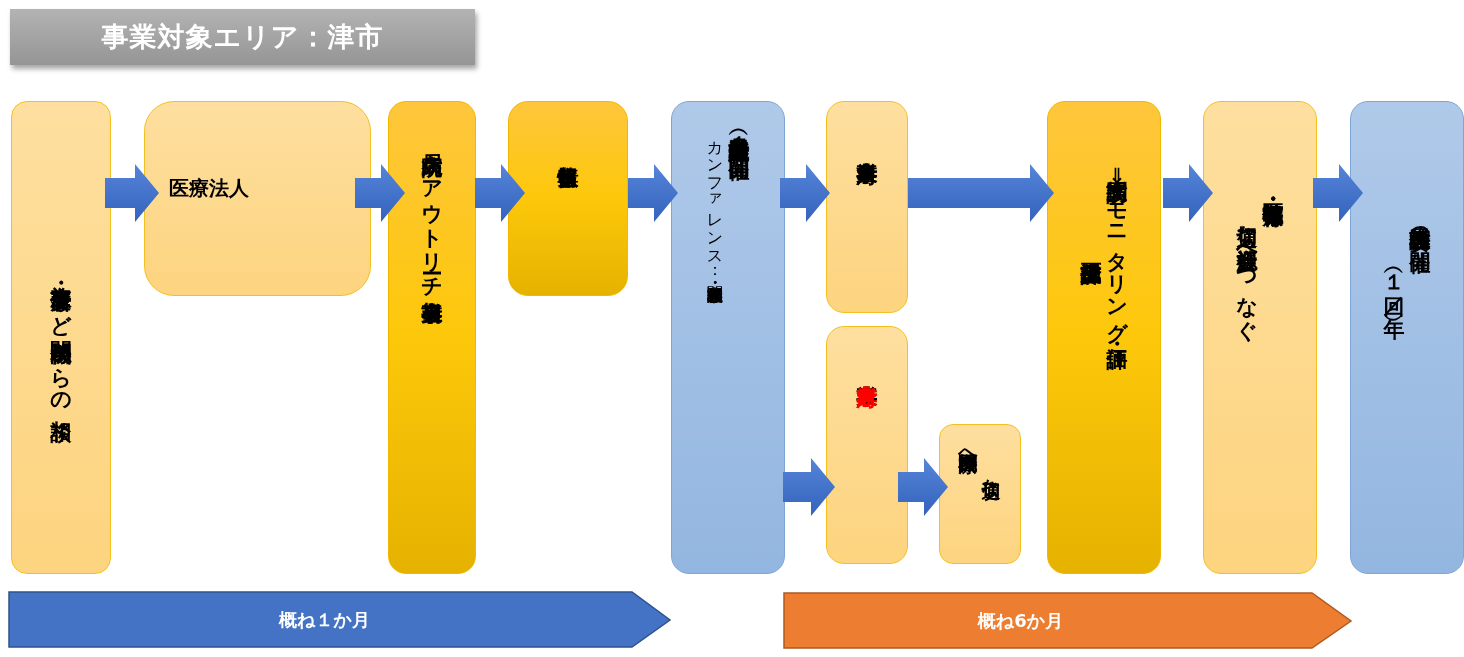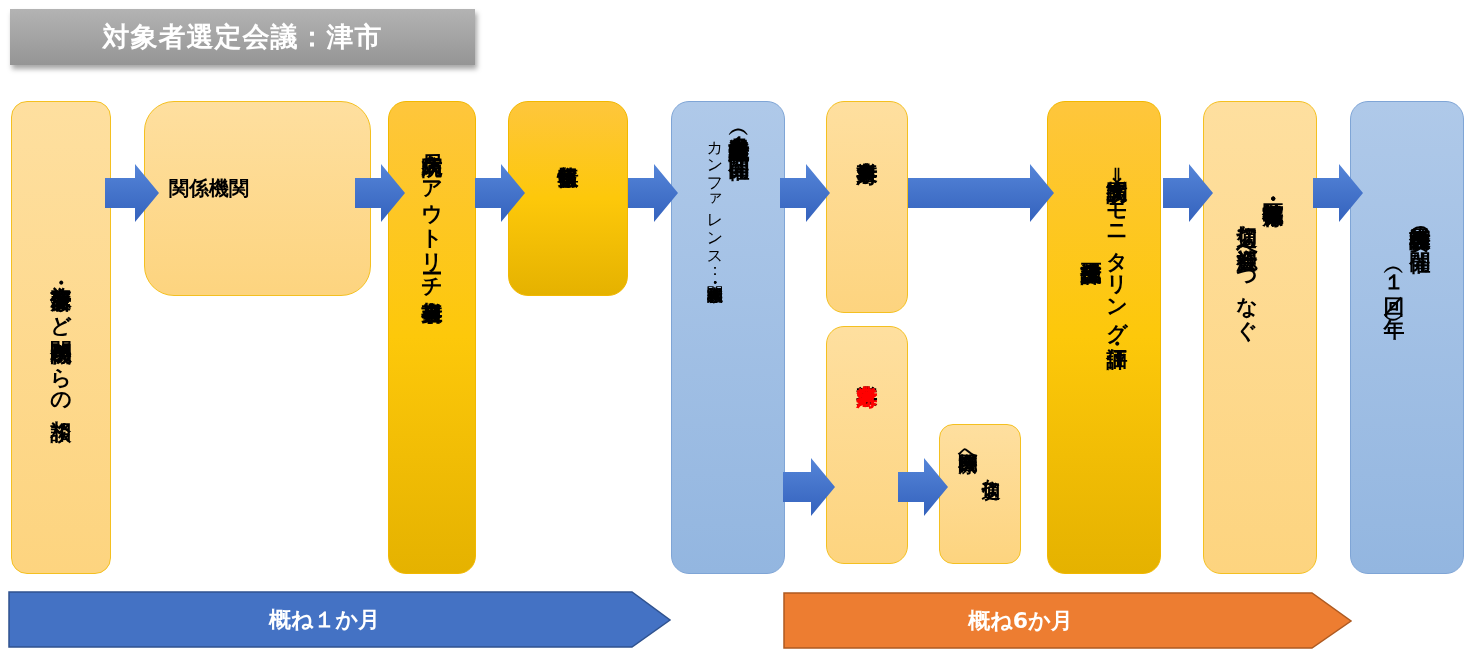--- a/index.html
+++ b/index.html
@@ -15,34 +15,34 @@
   }
   .box { border-radius: 18px; display: flex; align-items: center; justify-content: center; }
   .light { background: linear-gradient(to bottom, #fedf9f, #fdd47f); border: 1.5px solid #f4c020; }
   .gold  { background: linear-gradient(to bottom, #fec63c, #fdc80a 50%, #e5b200); border: 1.5px solid #f2b800; }
   .blue  { background: linear-gradient(to bottom, #afc9e9, #93b6e0); border: 1.5px solid #7fa5d6; }
   .vt { writing-mode: vertical-rl; text-orientation: upright; font-weight: bold; color: #000; }
   .vt-row { display: flex; flex-direction: row-reverse; align-items: flex-start; justify-content: center; }
   .ht { font-weight: bold; color: #000; font-size: 20px; line-height: 29px; }
   .red { color: #ff0000; }
   .band { display: flex; align-items: center; justify-content: center;
-          color: #fff; font-weight: bold; font-size: 22px; }
+          color: #fff; font-weight: bold; font-size: 18px; }
 </style>
 </head>
 <body>
 
-<div class="abs title-bar">対象者選定会議：津市</div>
+<div class="abs title-bar">事業対象エリア：津市</div>
 
 <div class="abs box light" style="left:11px;top:101px;width:100px;height:473px;border-radius:16px;">
   <span class="vt" style="font-size:21px;line-height:26px;letter-spacing:1px;">家族・保健所など関係機関からの相談</span>
 </div>
 
 <div class="abs box light" style="left:144px;top:101px;width:227px;height:195px;border-radius:30px;justify-content:flex-start;padding-left:24px;">
   <div class="ht" style="margin-top:-20px;">
-    <div>関係機関</div>
+    <div>医療法人</div>
   </div>
 </div>
 
 <div class="abs box gold" style="left:388px;top:101px;width:88px;height:473px;align-items:flex-start;padding-top:36px;">
   <div class="vt" style="font-size:21px;line-height:26px;">
     <span>久居病院</span><span style="display:inline-block;height:28px;"></span><span>アウトリーチ事業担当者</span>
   </div>
 </div>
 
 <div class="abs box gold" style="left:508px;top:101px;width:120px;height:195px;border-radius:20px;align-items:flex-start;padding-top:48px;">

